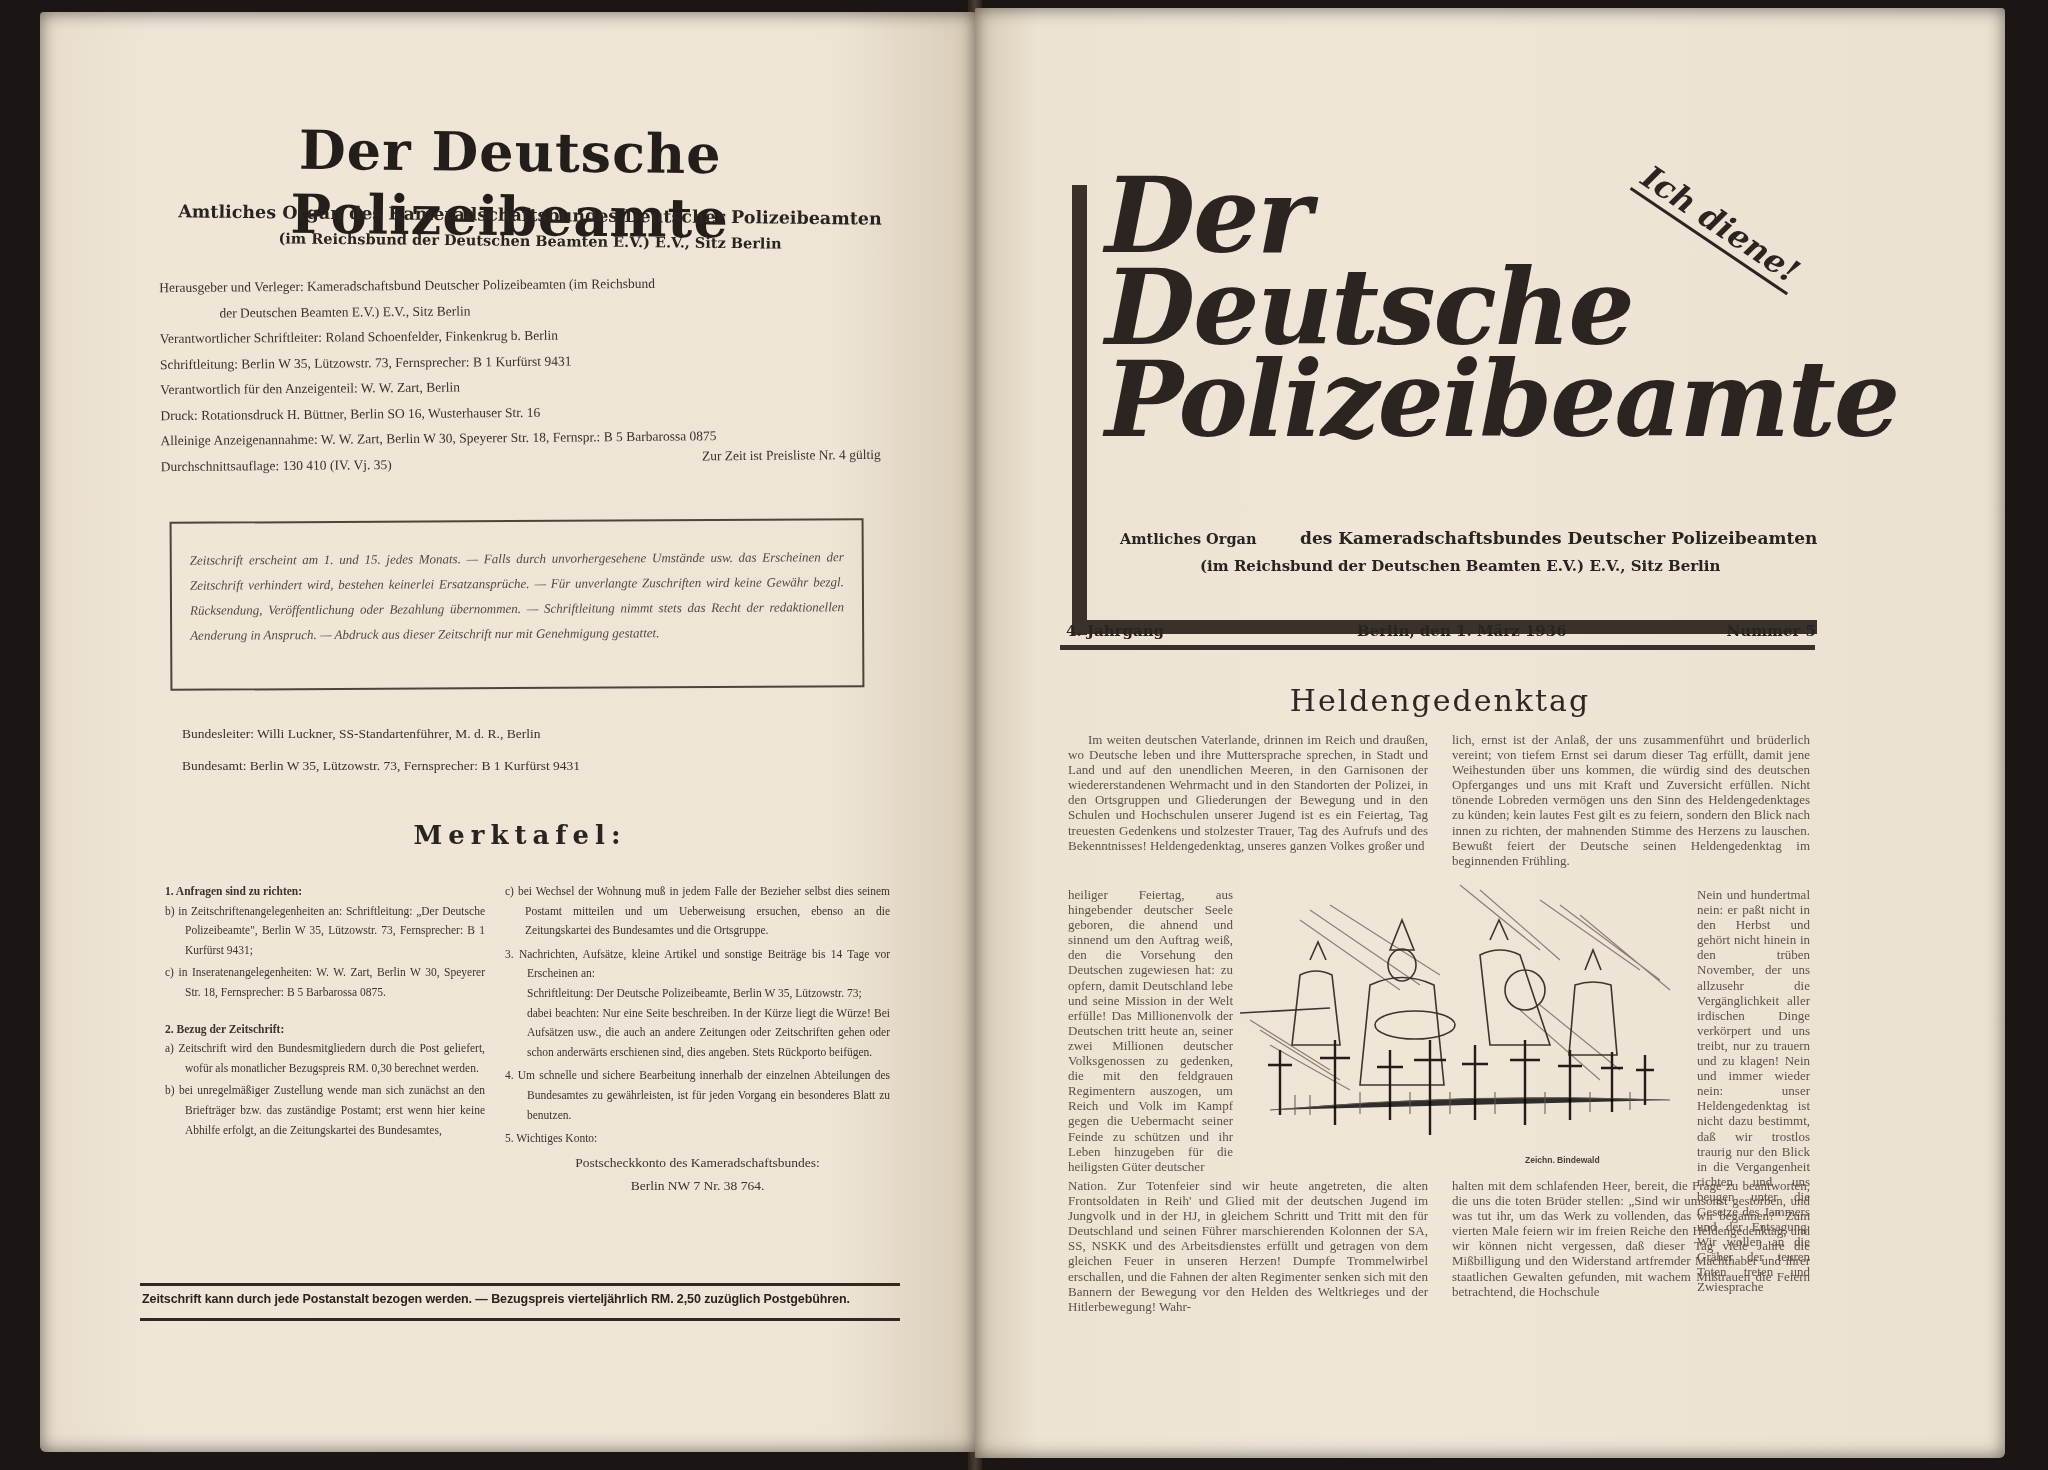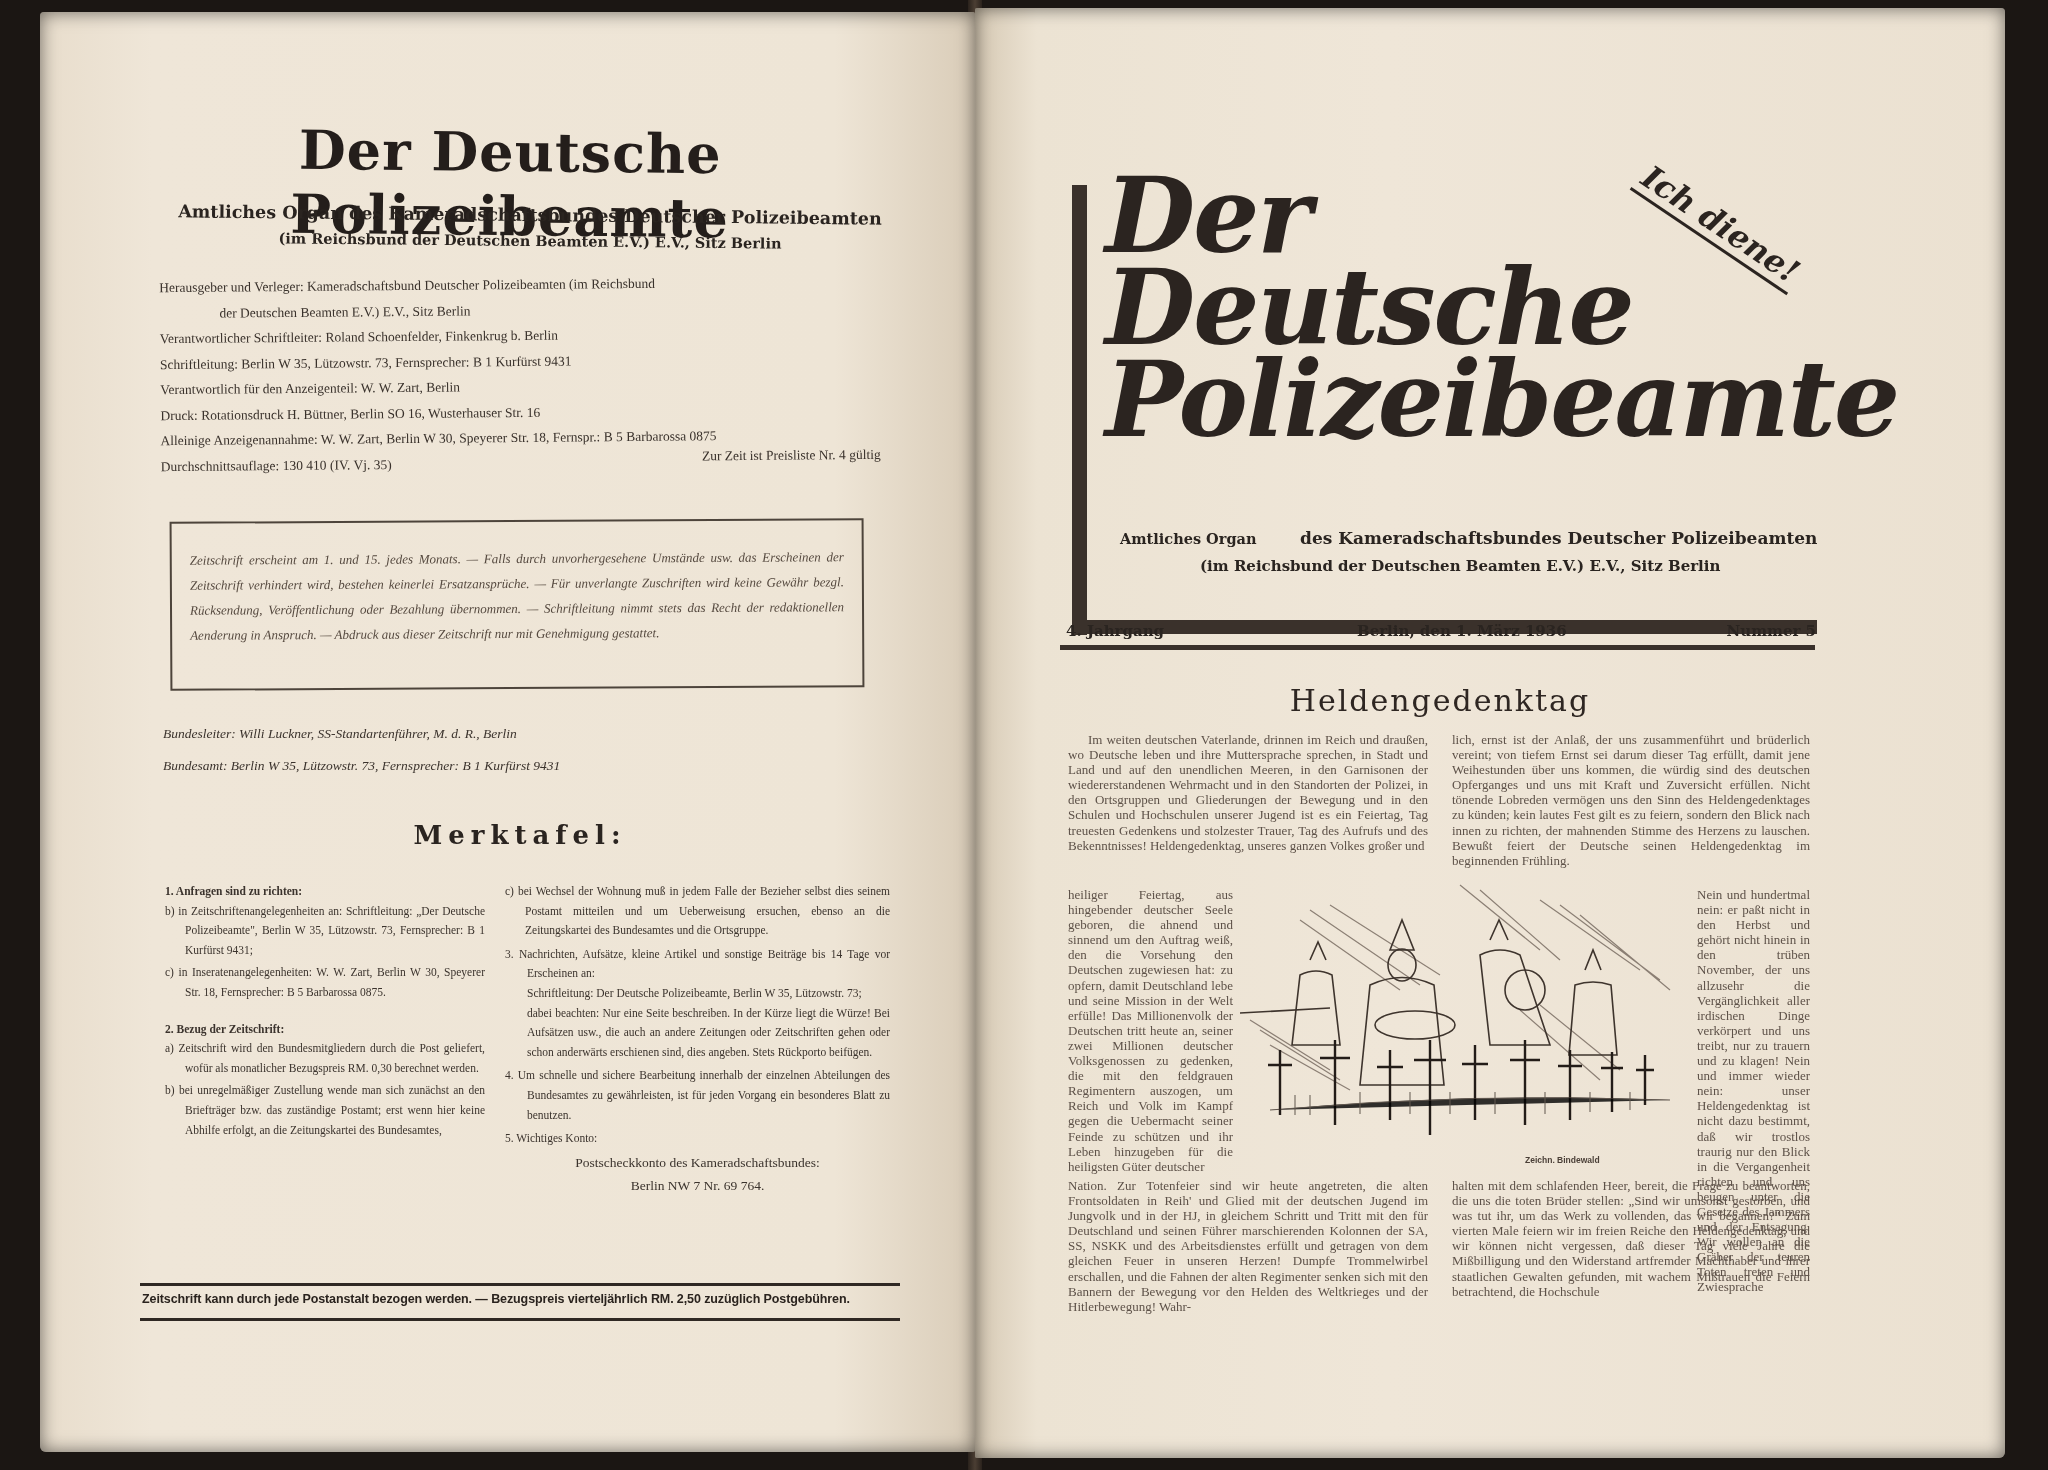--- a/index.html
+++ b/index.html
@@ -32,22 +32,22 @@
             font-weight:bold; font-size:14.5px; transform:rotate(0.6deg); }
   .imprint { position:absolute; left:160px; top:272px; width:720px;
              font-family:"Liberation Serif", serif; font-size:13.5px; line-height:25.5px;
              transform:rotate(-0.5deg); color:#3a322c; }
   .imprint .row { white-space:nowrap; }
   .imprint .indent { padding-left:60px; }
   .notice-box { position:absolute; left:170px; top:520px; width:690px; height:165px;
                 border:2px solid #4d443b; transform:rotate(-0.3deg); }
   .notice-box p { margin:24px 18px 0 18px; font-family:"Liberation Serif", serif; font-style:italic;
                   font-size:13px; line-height:25px; text-align:justify; color:#55493f; }
-  .bund { position:absolute; left:163px; top:718px; width:700px;
-          font-family:"Liberation Serif", serif; font-size:13.5px; line-height:32px; color:#3a322c;font-style:italic; }
+  .bund { position:absolute; left:182px; top:718px; width:700px;
+          font-family:"Liberation Serif", serif; font-size:13.5px; line-height:32px; color:#3a322c; }
   .merk-title { position:absolute; left:160px; top:820px; width:720px; text-align:center;
                 font-weight:bold; font-size:26px; letter-spacing:6px; }
   .merk-col { position:absolute; font-family:"Liberation Serif", serif; font-size:11.5px;
               line-height:19.6px; color:#3b332d; text-align:justify; }
   .merk-col.c1 { left:165px; top:882px; width:320px; }
   .merk-col.c2 { left:505px; top:882px; width:385px; }
   .merk-col .h { font-weight:bold; }
   .merk-col .sub { padding-left:20px; text-indent:-20px; margin-bottom:3px; }
   .merk-col .num { padding-left:22px; text-indent:-22px; margin-top:4px; }
   .merk-col .center { text-align:center; font-size:13.5px; margin-top:4px; }
@@ -133,21 +133,21 @@
 </div>
 
 <div class="merk-col c2">
   <div class="sub">c) bei Wechsel der Wohnung muß in jedem Falle der Bezieher selbst dies seinem Postamt mitteilen und um Ueberweisung ersuchen, ebenso an die Zeitungskartei des Bundesamtes und die Ortsgruppe.</div>
   <div class="num">3. Nachrichten, Aufsätze, kleine Artikel und sonstige Beiträge bis 14 Tage vor Erscheinen an:</div>
   <div style="padding-left:22px">Schriftleitung: Der Deutsche Polizeibeamte, Berlin W 35, Lützowstr. 73;</div>
   <div style="padding-left:22px">dabei beachten: Nur eine Seite beschreiben. In der Kürze liegt die Würze! Bei Aufsätzen usw., die auch an andere Zeitungen oder Zeitschriften gehen oder schon anderwärts erschienen sind, dies angeben. Stets Rückporto beifügen.</div>
   <div class="num">4. Um schnelle und sichere Bearbeitung innerhalb der einzelnen Abteilungen des Bundesamtes zu gewährleisten, ist für jeden Vorgang ein besonderes Blatt zu benutzen.</div>
   <div class="num">5. Wichtiges Konto:</div>
   <div class="center">Postscheckkonto des Kameradschaftsbundes:</div>
-  <div class="center">Berlin NW 7 Nr. 69 764.</div>
+  <div class="center">Berlin NW 7 Nr. 38 764.</div>
 </div>
 
 <div class="bottom-rule" style="top:1283px"></div>
 <div class="bottom-note">Zeitschrift kann durch jede Postanstalt bezogen werden. — Bezugspreis vierteljährlich RM. 2,50 zuzüglich Postgebühren.</div>
 <div class="bottom-rule" style="top:1318px"></div>
 
 <div class="page right"></div>
 
 <div class="masthead-bar-v"></div>
 <div class="masthead-bar-h"></div>

